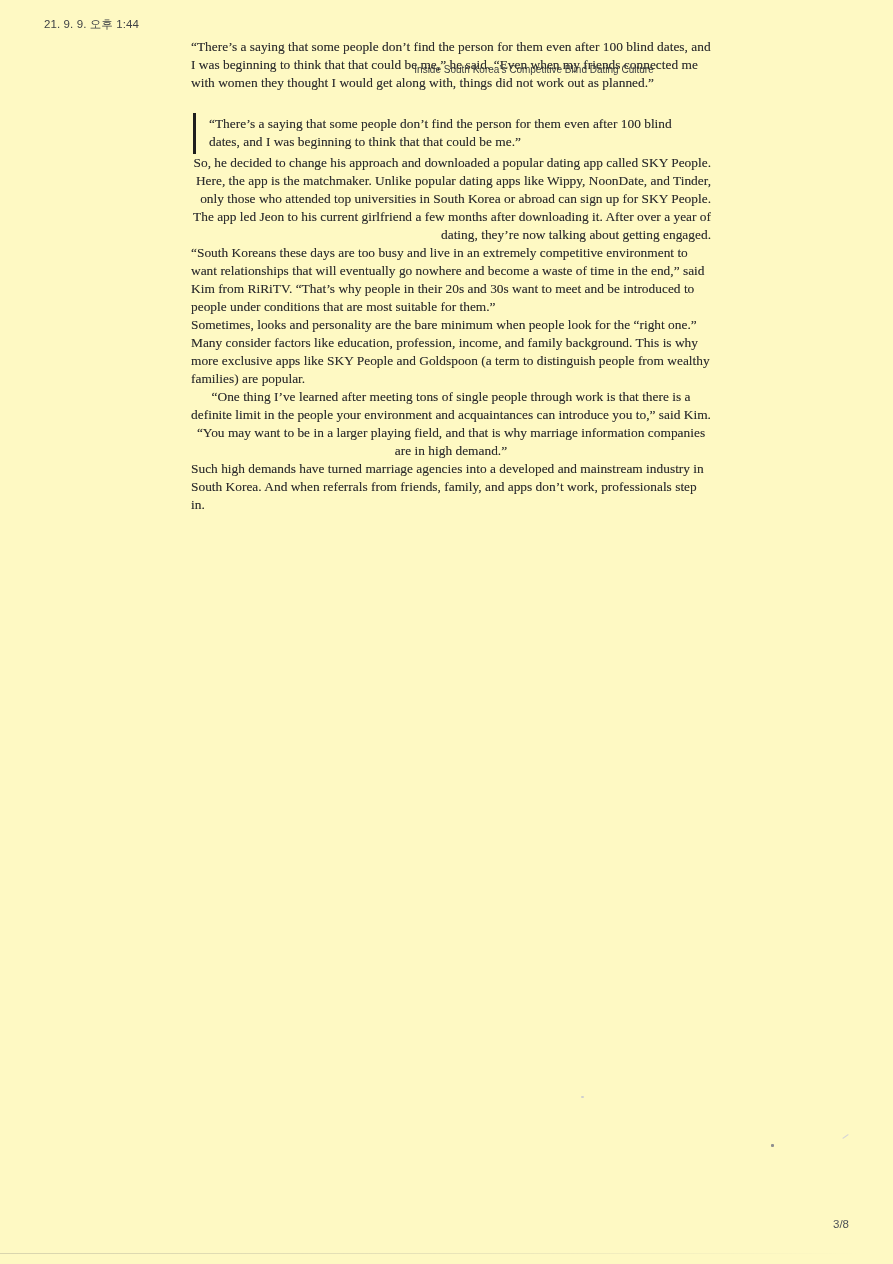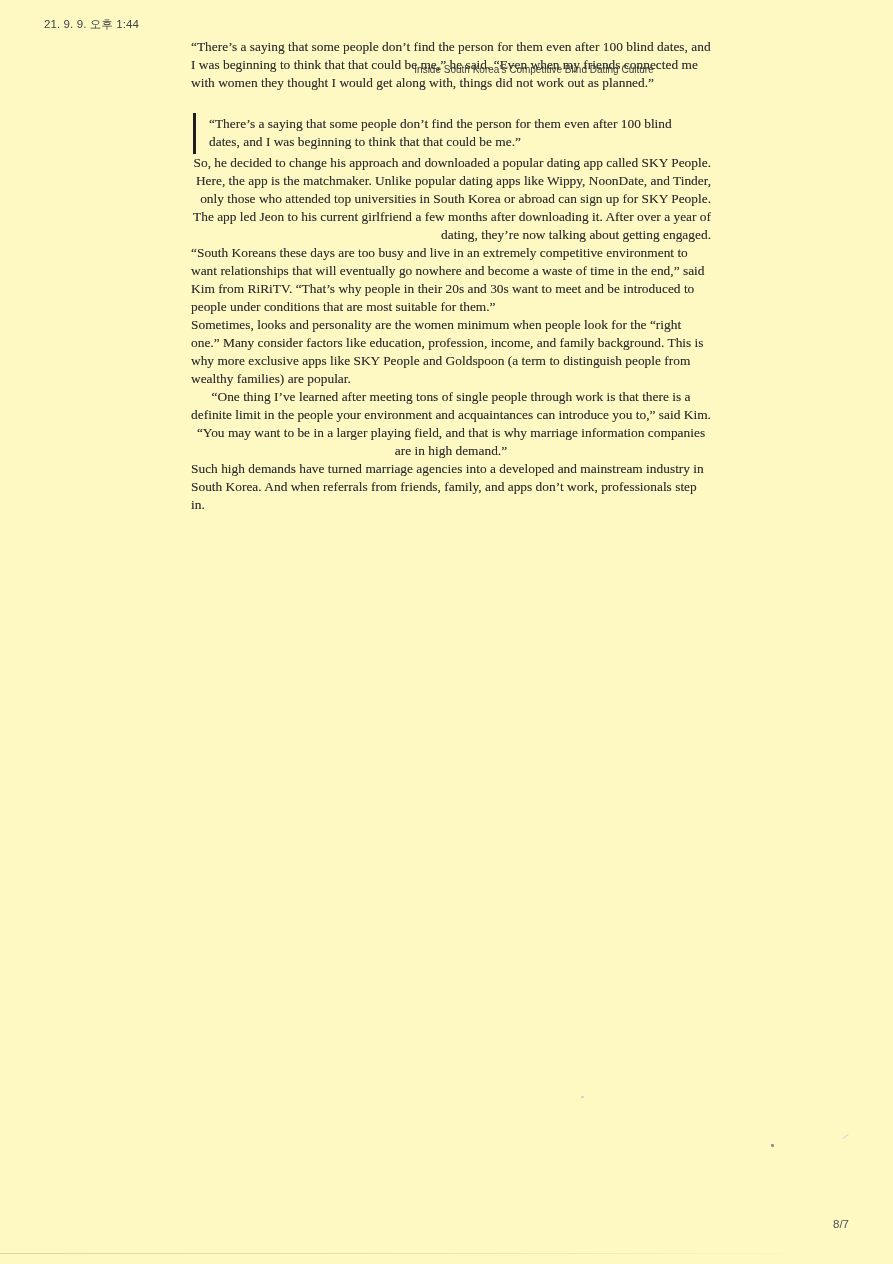--- a/index.html
+++ b/index.html
@@ -130,29 +130,29 @@
 
   <div class="content">
     <p class="para-1">“There’s a saying that some people don’t find the person for them even after 100 blind dates, and I was beginning to think that that could be me,” he said. “Even when my friends connected me with women they thought I would get along with, things did not work out as planned.”</p>
 
     <blockquote class="pullquote">
       <span>“There’s a saying that some people don’t find the person for them even after 100 blind dates, and I was beginning to think that that could be me.”</span>
     </blockquote>
 
     <p class="para-2">So, he decided to change his approach and downloaded a popular dating app called SKY People. Here, the app is the matchmaker. Unlike popular dating apps like Wippy, NoonDate, and Tinder, only those who attended top universities in South Korea or abroad can sign up for SKY People. The app led Jeon to his current girlfriend a few months after downloading it. After over a year of dating, they’re now talking about getting engaged.</p>
     <p class="para-3">“South Koreans these days are too busy and live in an extremely competitive environment to want relationships that will eventually go nowhere and become a waste of time in the end,” said Kim from RiRiTV. “That’s why people in their 20s and 30s want to meet and be introduced to people under conditions that are most suitable for them.”</p>
-    <p class="para-4">Sometimes, looks and personality are the women minimum when people look for the “right one.” Many consider factors like education, profession, income, and family background. This is why more exclusive apps like SKY People and Goldspoon (a term to distinguish people from wealthy families) are popular.</p>
+    <p class="para-4">Sometimes, looks and personality are the bare minimum when people look for the “right one.” Many consider factors like education, profession, income, and family background. This is why more exclusive apps like SKY People and Goldspoon (a term to distinguish people from wealthy families) are popular.</p>
 
 
     <p class="para-5">“One thing I’ve learned after meeting tons of single people through work is that there is a definite limit in the people your environment and acquaintances can introduce you to,” said Kim. “You may want to be in a larger playing field, and that is why marriage information companies are in high demand.”</p>
     <p class="para-6">Such high demands have turned marriage agencies into a developed and mainstream industry in South Korea. And when referrals from friends, family, and apps don’t work, professionals step in.</p>
   </div>
 
   <div class="print-footer">
-    <span class="page-number">8/7</span>
+    <span class="page-number">3/8</span>
   </div>
 
   <div class="scan-edge-line"></div>
   <div class="speck-1"></div>
   <div class="speck-2"></div>
   <div class="speck-3"></div>
 
 </div>
 
 </body></html>

